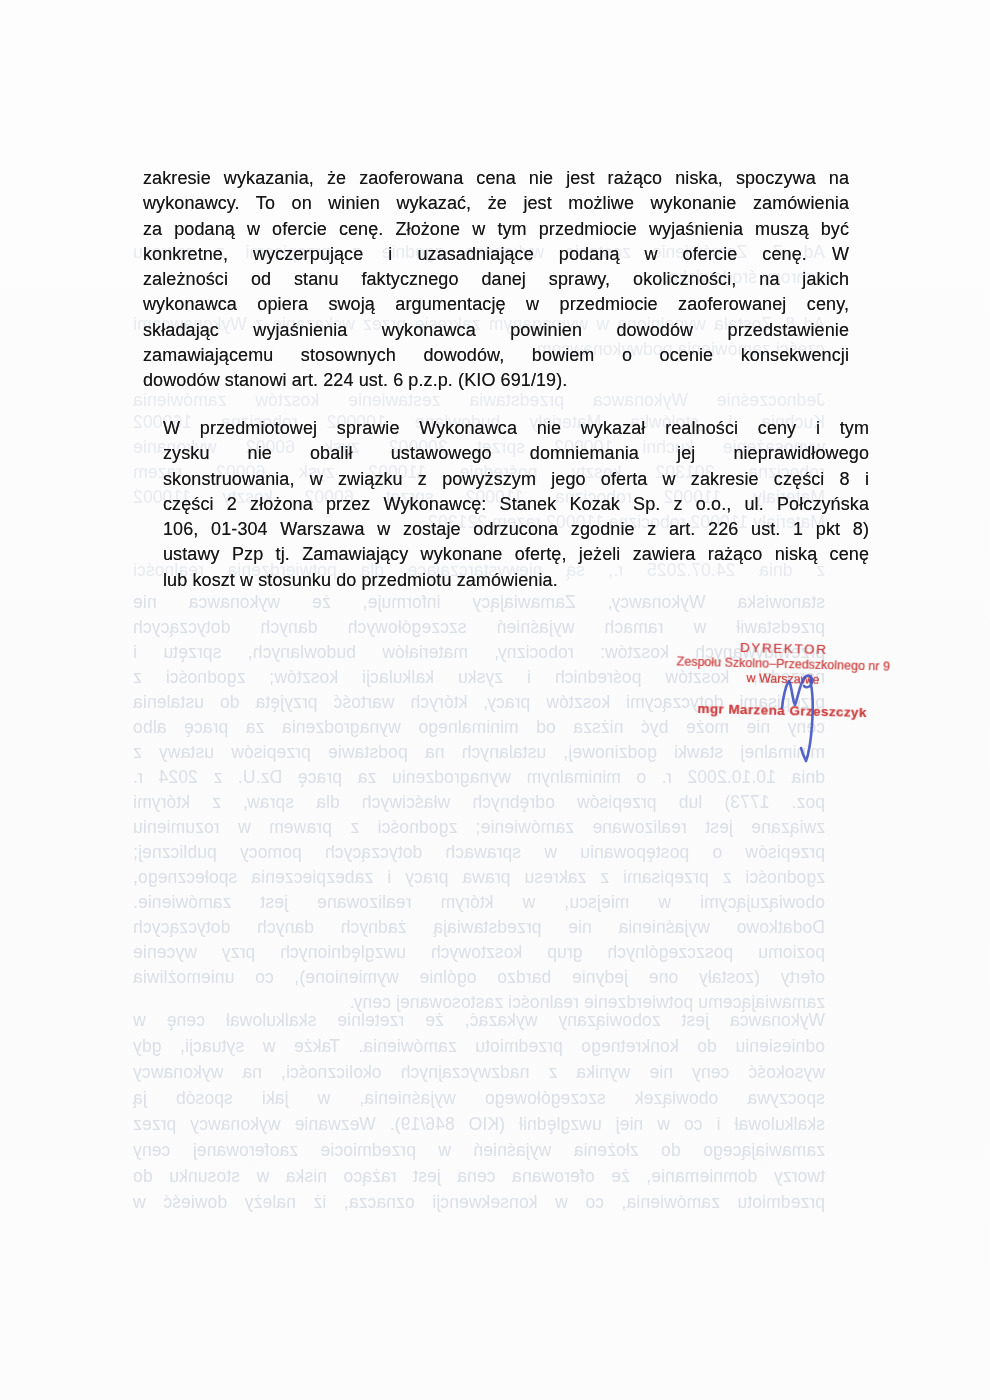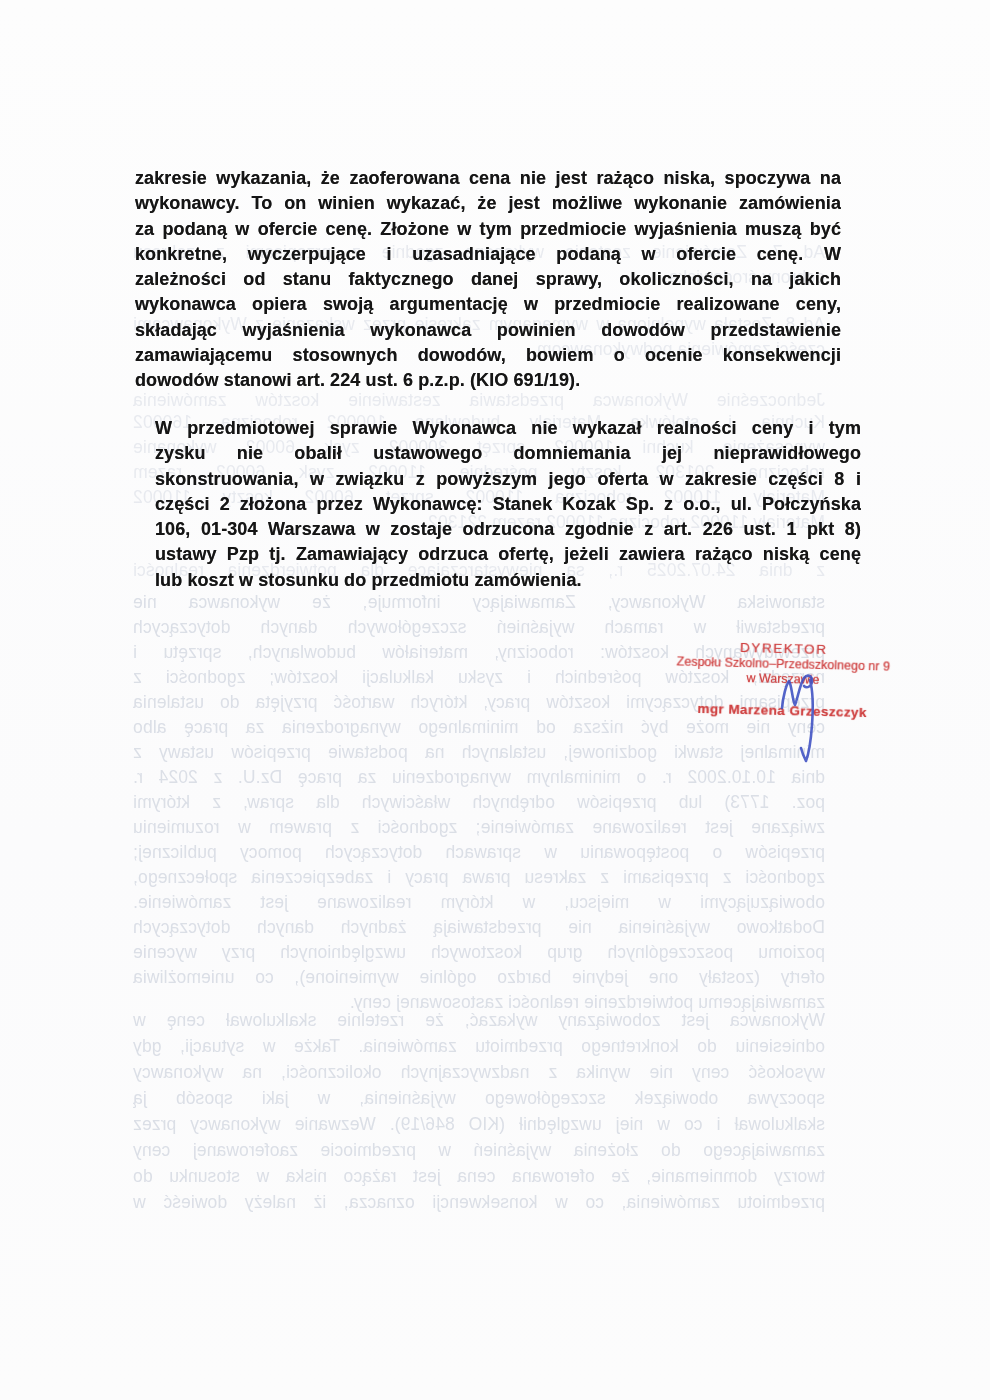--- a/index.html
+++ b/index.html
@@ -5,26 +5,25 @@
   html,body{margin:0;padding:0;}
   body{
     width:990px;height:1400px;position:relative;overflow:hidden;
     background:#fcfcfc;
     font-family:"Liberation Sans","DejaVu Sans",sans-serif;
   }
   .page{position:absolute;inset:0;background:linear-gradient(180deg,#fdfdfd 0%,#fbfbfc 60%,#fcfcfc 100%);}
 
   
   .doc-block{
-    position:absolute;left:135px;width:706px;
+    position:absolute;left:143px;width:706px;
     font-size:18px;line-height:25.3px;color:#151515;
     text-shadow:0 0 .6px rgba(20,20,20,.65);
     letter-spacing:.1px;
     filter:blur(.15px);
-    font-weight:bold;
   }
   #para1{top:166px;}
   #para2{top:416px;margin-left:20px;}
   .line{height:25.3px;text-align:justify;text-align-last:justify;overflow:hidden;}
   .line.short{text-align-last:left;}
 
   
   .bleed-layer{
     position:absolute;left:133px;top:0;width:692px;height:1400px;
     transform:scaleX(-1);
@@ -110,34 +109,34 @@
       <div class="bleed-line" style="top: 1190px;">przedmiotu zamówienia, co w konsekwencji oznacza, iż należy dowieść w</div>
     </div>
 
   <div class="doc-block" id="para1">
 
   <div class="line">zakresie wykazania, że zaoferowana cena nie jest rażąco niska, spoczywa na</div>
       <div class="line">wykonawcy. To on winien wykazać, że jest możliwe wykonanie zamówienia</div>
       <div class="line">za podaną w ofercie cenę. Złożone w tym przedmiocie wyjaśnienia muszą być</div>
       <div class="line">konkretne, wyczerpujące i uzasadniające podaną w ofercie cenę. W</div>
       <div class="line">zależności od stanu faktycznego danej sprawy, okoliczności, na jakich</div>
-      <div class="line">wykonawca opiera swoją argumentację w przedmiocie realizowane ceny,</div>
+      <div class="line">wykonawca opiera swoją argumentację w przedmiocie zaoferowanej ceny,</div>
       <div class="line">składając wyjaśnienia wykonawca powinien dowodów przedstawienie</div>
       <div class="line">zamawiającemu stosownych dowodów, bowiem o ocenie konsekwencji</div>
       <div class="line short">dowodów stanowi art. 224 ust. 6 p.z.p. (KIO 691/19).</div>
     </div>
 
   <div class="doc-block" id="para2">
 
   <div class="line">W przedmiotowej sprawie Wykonawca nie wykazał realności ceny i tym</div>
       <div class="line">zysku nie obalił ustawowego domniemania jej nieprawidłowego</div>
       <div class="line">skonstruowania, w związku z powyższym jego oferta w zakresie części 8 i</div>
       <div class="line">części 2 złożona przez Wykonawcę: Stanek Kozak Sp. z o.o., ul. Połczyńska</div>
       <div class="line">106, 01-304 Warszawa w zostaje odrzucona zgodnie z art. 226 ust. 1 pkt 8)</div>
-      <div class="line">ustawy Pzp tj. Zamawiający odrzuca ofertę, jeżeli zawiera rażąco niską cenę</div>
+      <div class="line">ustawy Pzp tj. Zamawiający wykonane ofertę, jeżeli zawiera rażąco niską cenę</div>
       <div class="line short">lub koszt w stosunku do przedmiotu zamówienia.</div>
     </div>
 
   <div class="stamp">
     <div class="s1">DYREKTOR</div>
     <div class="s2">Zespołu Szkolno–Przedszkolnego nr 9</div>
     <div class="s3">w Warszawie</div>
     <div class="s4">mgr Marzena Grzeszczyk</div>
   </div>
 

